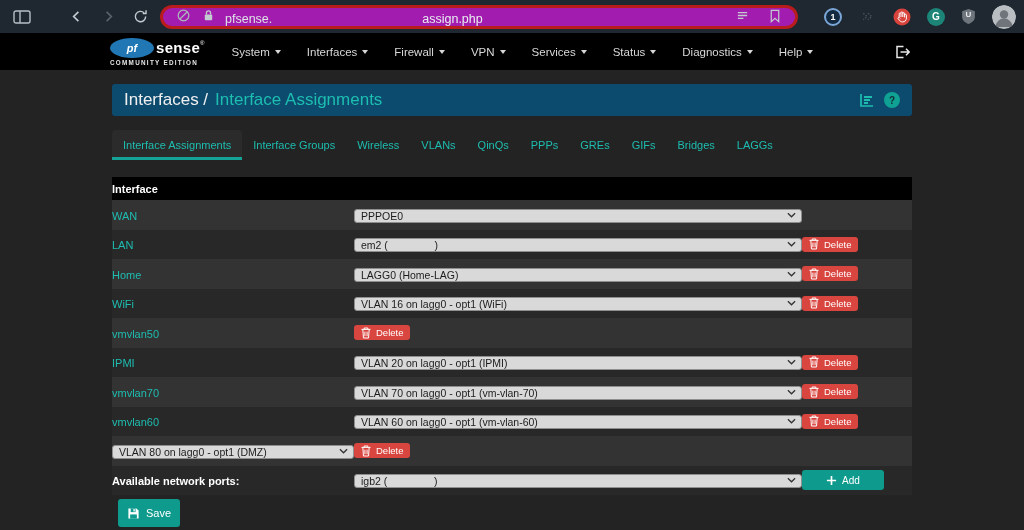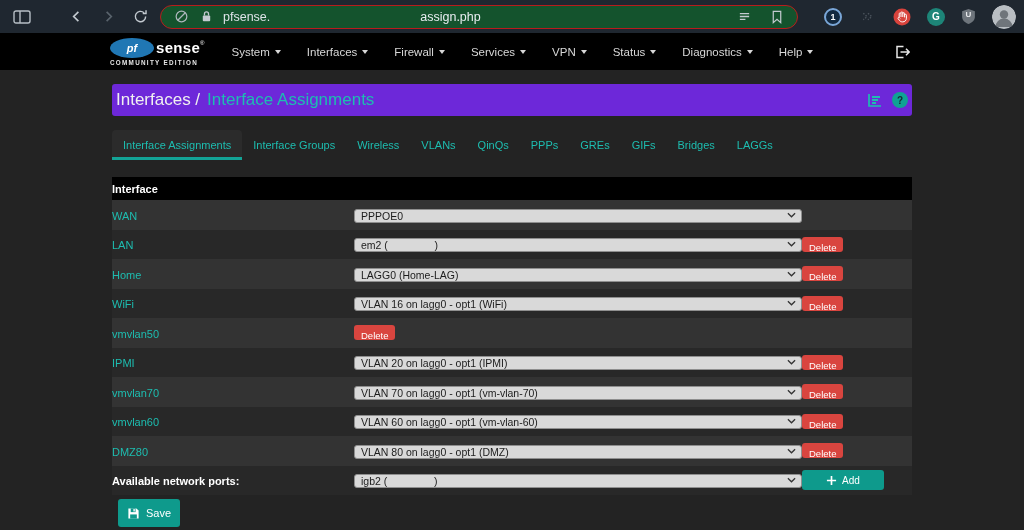--- a/index.html
+++ b/index.html
@@ -5,22 +5,22 @@
   * { margin:0; padding:0; box-sizing:border-box; }
   html,body { width:1024px; height:530px; overflow:hidden; background:#232323;
               font-family:"Liberation Sans", sans-serif; }
 
   
   .browser-bar { height:33px; background:#1f2730; display:flex; align-items:center; padding:0 8px 0 12px; }
   .bicon { display:inline-flex; align-items:center; justify-content:center; width:20px; height:20px; flex:0 0 auto; cursor:pointer; }
   .bicon svg { display:block; }
   .gap-back { margin-left:34px; }
   .gap-std  { margin-left:12px; }
-  .url-bar { margin-left:10px; width:660px; height:24px; border-radius:12px; background:#14532d;
-             border:1px solid #b91c1c; display:flex; align-items:center; padding:0 10px; }
+  .url-bar { margin-left:10px; width:660px; height:24px; border-radius:12px; background:#a21caf;
+             border:3px solid #b91c1c; display:flex; align-items:flex-end; padding:0 10px; }
   .url-host { color:#dde2e7; font-size:12.5px; margin-left:7px; }
   .url-spacer { width:150px; }
   .url-page { color:#e8edf1; font-size:12.5px; }
   .url-right { margin-left:auto; display:flex; align-items:center; gap:13px; }
   .ext-group { margin-left:26px; display:flex; align-items:center; gap:15px; }
   .ext-1p { width:18px; height:18px; border-radius:50%; background:#13293f; border:2px solid #7aa7d8;
             color:#fff; font-size:9px; font-weight:bold; display:flex; align-items:center; justify-content:center; }
   .ext-g { width:18px; height:18px; border-radius:50%; background:#1d8578; color:#fff; font-size:10px;
            font-weight:bold; display:flex; align-items:center; justify-content:center; }
   .ext-shield { position:relative; width:17px; height:17px; }
@@ -40,22 +40,22 @@
   .logo-sub { color:#e8e8e8; font-size:6.3px; letter-spacing:1.3px; font-weight:bold; margin-top:1px; }
   .nav-menu { display:flex; align-items:flex-start; margin-left:14px; }
   .nav-item { color:#d8d8d8; font-size:11.5px; padding:0 13px; height:37px; display:flex;
               align-items:center; cursor:pointer; }
   .caret { display:inline-block; width:0; height:0; border-left:3.5px solid transparent;
            border-right:3.5px solid transparent; border-top:4px solid #d8d8d8; margin-left:5px; }
   .logout { margin-left:auto; cursor:pointer; display:flex; }
 
   
   .content { width:800px; margin:0 auto; }
-  .title-panel { margin-top:14px; height:32px; background:#6d28d9; border-radius:3px;
-                 display:flex; align-items:center; padding:0 4px; }
+  .title-panel { margin-top:14px; height:32px; background:#0c4a6e; border-radius:3px;
+                 display:flex; align-items:center; padding:0 12px; }
   .bc-parent { color:#f0f0f0; font-size:17px; }
   .bc-current { color:#1dbdb0; font-size:17px; margin-left:7px; }
   .title-icons { margin-left:auto; display:flex; align-items:center; gap:9px; }
   .help-circle { width:16px; height:16px; border-radius:50%; background:#0fa294; color:#132c31;
                  font-size:10px; font-weight:bold; display:flex; align-items:center; justify-content:center;
                  cursor:pointer; }
 
   .tabs { margin-top:14px; display:flex; align-items:flex-end; }
   .tab { color:#1dbdb0; font-size:11px; padding:9px 11px 9px; cursor:pointer; white-space:nowrap; }
   .tab.active { background:#2b2b2b; border-radius:4px 4px 0 0; border-bottom:3px solid #13a497;
@@ -75,21 +75,21 @@
   .select-wrap { position:relative; width:438px; height:18px; }
   .select-wrap select { width:100%; height:100%; background:#d9d9d9; color:#1c1c1c; font-size:10.5px;
                         font-family:"Liberation Sans", sans-serif; border:1px solid #8f8f8f;
                         border-radius:3px; padding:0 18px 0 6px; appearance:none;
                         -webkit-appearance:none; -moz-appearance:none; cursor:pointer; }
   .sel-chev { position:absolute; right:6px; top:6px; pointer-events:none; display:flex; }
 
   .td-action { display:flex; align-items:center; }
   .btn { display:inline-flex; align-items:center; border:none; border-radius:3px; color:#fff;
          cursor:pointer; font-family:"Liberation Sans", sans-serif; }
-  .btn-delete { background:#d9453f; height:15px; padding:0 7px; font-size:9.5px; gap:5px;flex-direction:column; }
+  .btn-delete { background:#d9453f; height:15px; padding:0 7px; font-size:9.5px; gap:5px; }
   .btn-add { background:#0e9a8c; height:20px; padding:0 24px; font-size:10px; gap:5px; }
   .btn-save { background:#0e9a8c; height:28px; padding:0 9px; font-size:11px; gap:6px;
               margin:4px 0 0 6px; }
 </style>
 </head>
 <body>
 
 <div class="browser-bar">
   <span class="bicon">
     <svg width="18" height="14" viewBox="0 0 18 14">
@@ -190,25 +190,25 @@
       </span>
     <span class="nav-item">
         <span>Interfaces</span>
         <span class="caret"></span>
       </span>
     <span class="nav-item">
         <span>Firewall</span>
         <span class="caret"></span>
       </span>
     <span class="nav-item">
+        <span>VPN</span>
+        <span class="caret"></span>
+      </span>
+    <span class="nav-item">
         <span>Services</span>
-        <span class="caret"></span>
-      </span>
-    <span class="nav-item">
-        <span>VPN</span>
         <span class="caret"></span>
       </span>
     <span class="nav-item">
         <span>Status</span>
         <span class="caret"></span>
       </span>
     <span class="nav-item">
         <span>Diagnostics</span>
         <span class="caret"></span>
       </span>
@@ -401,21 +401,20 @@
             <button class="btn btn-delete">
               <svg width="10" height="12" viewBox="0 0 11 13">
                 <path d="M0.5 2.5h10M3.5 2.5V1h4v1.5M2 2.5l.7 9.5h5.6l.7-9.5M4.3 5v5M6.7 5v5" fill="none" stroke="#fff" stroke-width="1.1"></path>
               </svg>
               <span>Delete</span>
             </button>
           </span>
       </div>
 
       <div class="trow">
-        <span class="td-first"><a class="if-link">DMZ80</a></span>
         <span><span class="select-wrap">
           <select><option>VLAN 80 on lagg0 - opt1 (DMZ)</option></select>
           <span class="sel-chev">
                 <svg width="9" height="6" viewBox="0 0 10 6">
                   <path d="M1 1l4 4 4-4" fill="none" stroke="#333" stroke-width="1.4"></path>
                 </svg>
               </span>
         </span></span>
         <span class="td-action">
             <button class="btn btn-delete">

